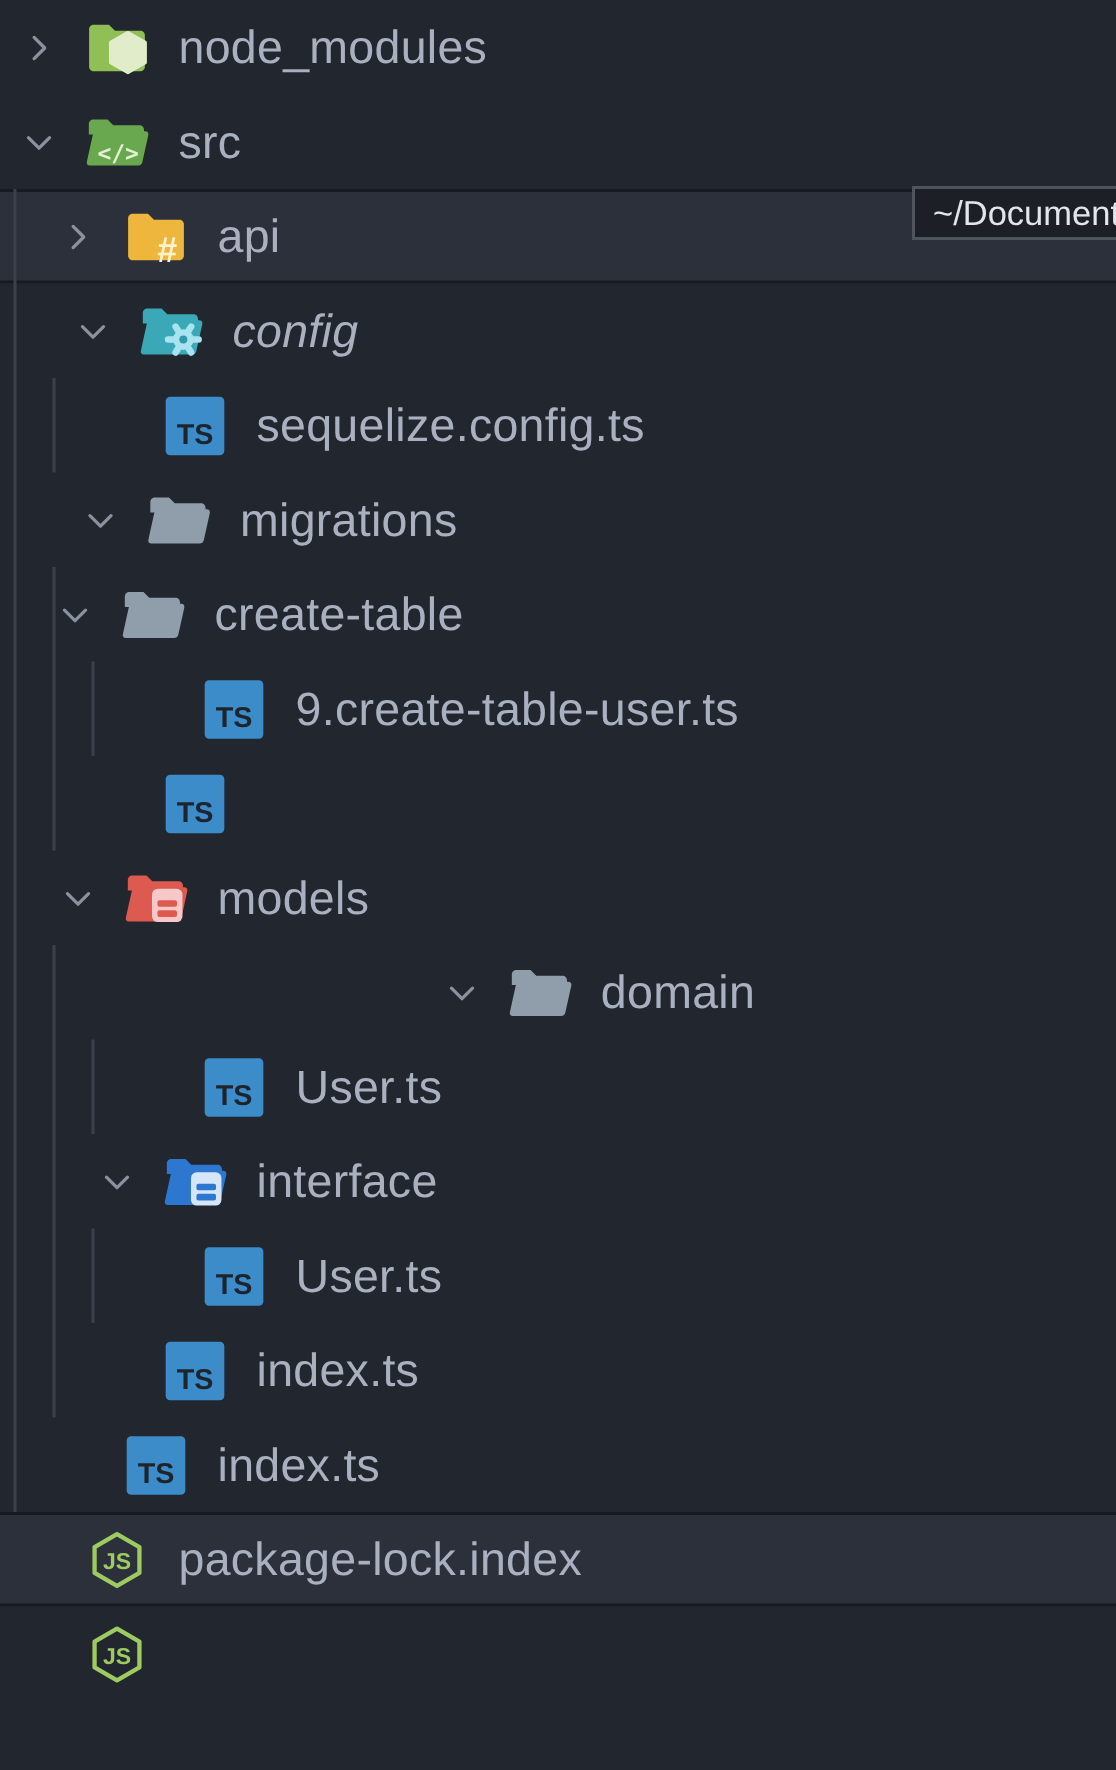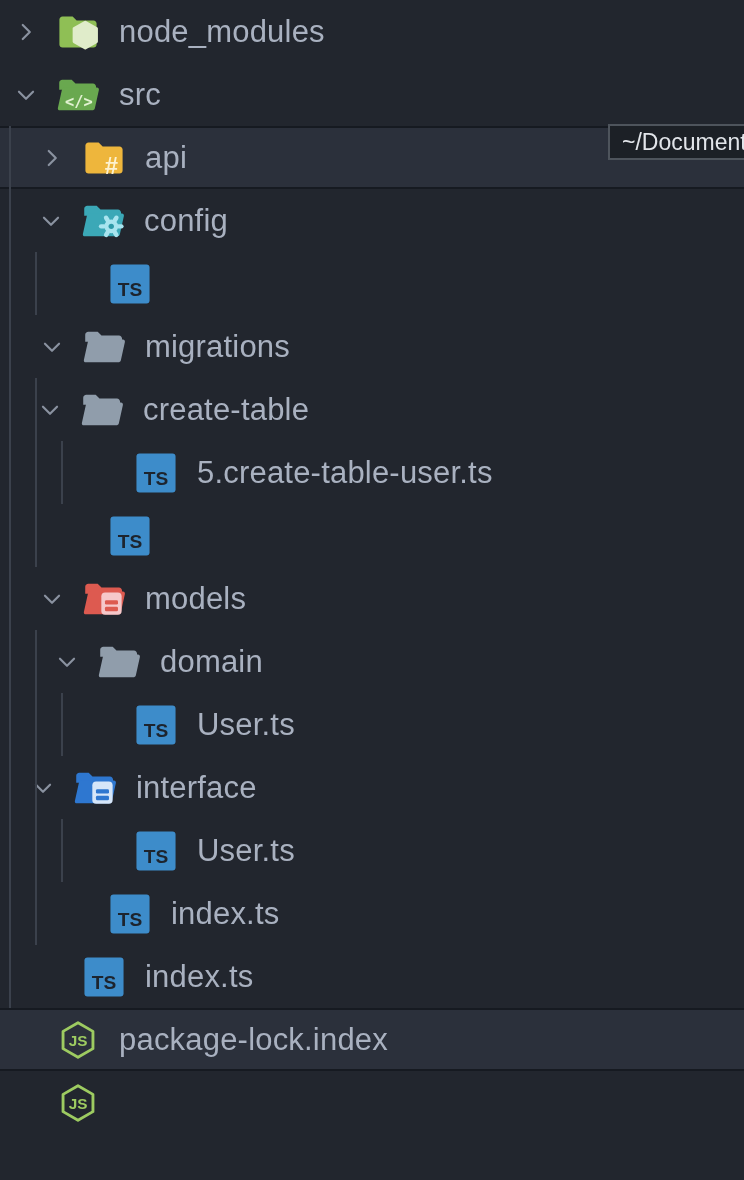--- a/index.html
+++ b/index.html
@@ -88,21 +88,21 @@
           </svg>
         </span>
         <span class="icon">
           <svg width="46" height="46" viewBox="0 0 24 24">
             <path d="M2.3 5.5c0-.88.72-1.6 1.6-1.6h5.3l2.1 2.1h8.8c.88 0 1.6.72 1.6 1.6v10.9c0 .88-.72 1.6-1.6 1.6H3.9c-.88 0-1.6-.72-1.6-1.6V5.5z" fill="#eeb63c"></path>
             <text x="15.9" y="20.6" text-anchor="middle" font-size="12.5" font-weight="bold" fill="#fdf2d0">#</text>
           </svg>
         </span>
         <span class="label">api</span>
       </div>
-      <div class="row" style="padding-left: 38px;">
+      <div class="row" style="padding-left: 49px; font-style: italic;">
         <span class="twisty">
           <svg width="26" height="26" viewBox="0 0 24 24" fill="none" stroke="#8a92a0" stroke-width="2" stroke-linecap="round" stroke-linejoin="round">
             <polyline points="5.5 9 12 15.5 18.5 9"></polyline>
           </svg>
         </span>
         <span class="icon">
           <svg width="46" height="46" viewBox="0 0 24 24">
             <path d="M2.2 9.2V5.6c0-.9.72-1.6 1.6-1.6h4.9l2 2h9.1c.9 0 1.6.72 1.6 1.6v1.6z" fill="#3ba8b7"></path>
             <path d="M4.9 8.1h17c.66 0 1.15.6 1 1.25l-2.1 9.5c-.15.68-.75 1.15-1.44 1.15H2.5c-.66 0-1.15-.6-1-1.25l2.1-9.5c.15-.68.75-1.15 1.44-1.15z" fill="#3ba8b7"></path>
             <circle cx="16.3" cy="14.8" r="3.6" fill="#a8e4ef"></circle>
@@ -120,22 +120,23 @@
         <span class="label">config</span>
       </div>
       <div class="row" style="padding-left: 65px;">
         <span class="twisty"></span>
         <span class="icon">
           <svg width="46" height="46" viewBox="0 0 24 24">
             <rect x="1.8" y="1.8" width="20.4" height="20.4" rx="1.6" fill="#3d8cca"></rect>
             <text x="12" y="18.2" text-anchor="middle" font-size="10" font-weight="bold" fill="#1d242e">TS</text>
           </svg>
         </span>
-      </div>
-      <div class="row" style="padding-left: 39px;">
+        <span class="label">sequelize.config.ts</span>
+      </div>
+      <div class="row" style="padding-left: 54px;">
         <span class="twisty">
           <svg width="26" height="26" viewBox="0 0 24 24" fill="none" stroke="#8a92a0" stroke-width="2" stroke-linecap="round" stroke-linejoin="round">
             <polyline points="5.5 9 12 15.5 18.5 9"></polyline>
           </svg>
         </span>
         <span class="icon">
           <svg width="46" height="46" viewBox="0 0 24 24">
             <path d="M2.2 9.2V5.6c0-.9.72-1.6 1.6-1.6h4.9l2 2h9.1c.9 0 1.6.72 1.6 1.6v1.6z" fill="#909dab"></path>
             <path d="M4.9 8.1h17c.66 0 1.15.6 1 1.25l-2.1 9.5c-.15.68-.75 1.15-1.44 1.15H2.5c-.66 0-1.15-.6-1-1.25l2.1-9.5c.15-.68.75-1.15 1.44-1.15z" fill="#909dab"></path>
           </svg>
@@ -157,21 +158,21 @@
         <span class="label">create-table</span>
       </div>
       <div class="row" style="padding-left: 91px;">
         <span class="twisty"></span>
         <span class="icon">
           <svg width="46" height="46" viewBox="0 0 24 24">
             <rect x="1.8" y="1.8" width="20.4" height="20.4" rx="1.6" fill="#3d8cca"></rect>
             <text x="12" y="18.2" text-anchor="middle" font-size="10" font-weight="bold" fill="#1d242e">TS</text>
           </svg>
         </span>
-        <span class="label">5.create-table-user.ts</span>
+        <span class="label">9.create-table-user.ts</span>
       </div>
       <div class="row" style="padding-left: 65px;">
         <span class="twisty"></span>
         <span class="icon">
           <svg width="46" height="46" viewBox="0 0 24 24">
             <rect x="1.8" y="1.8" width="20.4" height="20.4" rx="1.6" fill="#3d8cca"></rect>
             <text x="12" y="18.2" text-anchor="middle" font-size="10" font-weight="bold" fill="#1d242e">TS</text>
           </svg>
         </span>
       </div>
@@ -185,21 +186,21 @@
           <svg width="46" height="46" viewBox="0 0 24 24">
             <path d="M2.2 9.2V5.6c0-.9.72-1.6 1.6-1.6h4.9l2 2h9.1c.9 0 1.6.72 1.6 1.6v1.6z" fill="#dd5a50"></path>
             <path d="M4.9 8.1h17c.66 0 1.15.6 1 1.25l-2.1 9.5c-.15.68-.75 1.15-1.44 1.15H2.5c-.66 0-1.15-.6-1-1.25l2.1-9.5c.15-.68.75-1.15 1.44-1.15z" fill="#dd5a50"></path>
             <rect x="10.6" y="8.6" width="10.6" height="11.6" rx="2" fill="#f6c8ca"></rect>
             <rect x="12.5" y="12.6" width="6.8" height="2.3" rx="0.7" fill="#dd5a50"></rect>
             <rect x="12.5" y="16.1" width="6.8" height="2.3" rx="0.7" fill="#dd5a50"></rect>
           </svg>
         </span>
         <span class="label">models</span>
       </div>
-      <div class="row" style="padding-left: 54px;">
+      <div class="row" style="padding-left: 54px; justify-content: center;">
         <span class="twisty">
           <svg width="26" height="26" viewBox="0 0 24 24" fill="none" stroke="#8a92a0" stroke-width="2" stroke-linecap="round" stroke-linejoin="round">
             <polyline points="5.5 9 12 15.5 18.5 9"></polyline>
           </svg>
         </span>
         <span class="icon">
           <svg width="46" height="46" viewBox="0 0 24 24">
             <path d="M2.2 9.2V5.6c0-.9.72-1.6 1.6-1.6h4.9l2 2h9.1c.9 0 1.6.72 1.6 1.6v1.6z" fill="#909dab"></path>
             <path d="M4.9 8.1h17c.66 0 1.15.6 1 1.25l-2.1 9.5c-.15.68-.75 1.15-1.44 1.15H2.5c-.66 0-1.15-.6-1-1.25l2.1-9.5c.15-.68.75-1.15 1.44-1.15z" fill="#909dab"></path>
           </svg>
@@ -209,21 +210,21 @@
       <div class="row" style="padding-left: 91px;">
         <span class="twisty"></span>
         <span class="icon">
           <svg width="46" height="46" viewBox="0 0 24 24">
             <rect x="1.8" y="1.8" width="20.4" height="20.4" rx="1.6" fill="#3d8cca"></rect>
             <text x="12" y="18.2" text-anchor="middle" font-size="10" font-weight="bold" fill="#1d242e">TS</text>
           </svg>
         </span>
         <span class="label">User.ts</span>
       </div>
-      <div class="row" style="padding-left: 30px;">
+      <div class="row" style="padding-left: 65px;">
         <span class="twisty">
           <svg width="26" height="26" viewBox="0 0 24 24" fill="none" stroke="#8a92a0" stroke-width="2" stroke-linecap="round" stroke-linejoin="round">
             <polyline points="5.5 9 12 15.5 18.5 9"></polyline>
           </svg>
         </span>
         <span class="icon">
           <svg width="46" height="46" viewBox="0 0 24 24">
             <path d="M2.2 9.2V5.6c0-.9.72-1.6 1.6-1.6h4.9l2 2h9.1c.9 0 1.6.72 1.6 1.6v1.6z" fill="#2e77d0"></path>
             <path d="M4.9 8.1h17c.66 0 1.15.6 1 1.25l-2.1 9.5c-.15.68-.75 1.15-1.44 1.15H2.5c-.66 0-1.15-.6-1-1.25l2.1-9.5c.15-.68.75-1.15 1.44-1.15z" fill="#2e77d0"></path>
             <rect x="10.6" y="8.6" width="10.6" height="11.6" rx="2" fill="#d6e6f9"></rect>

